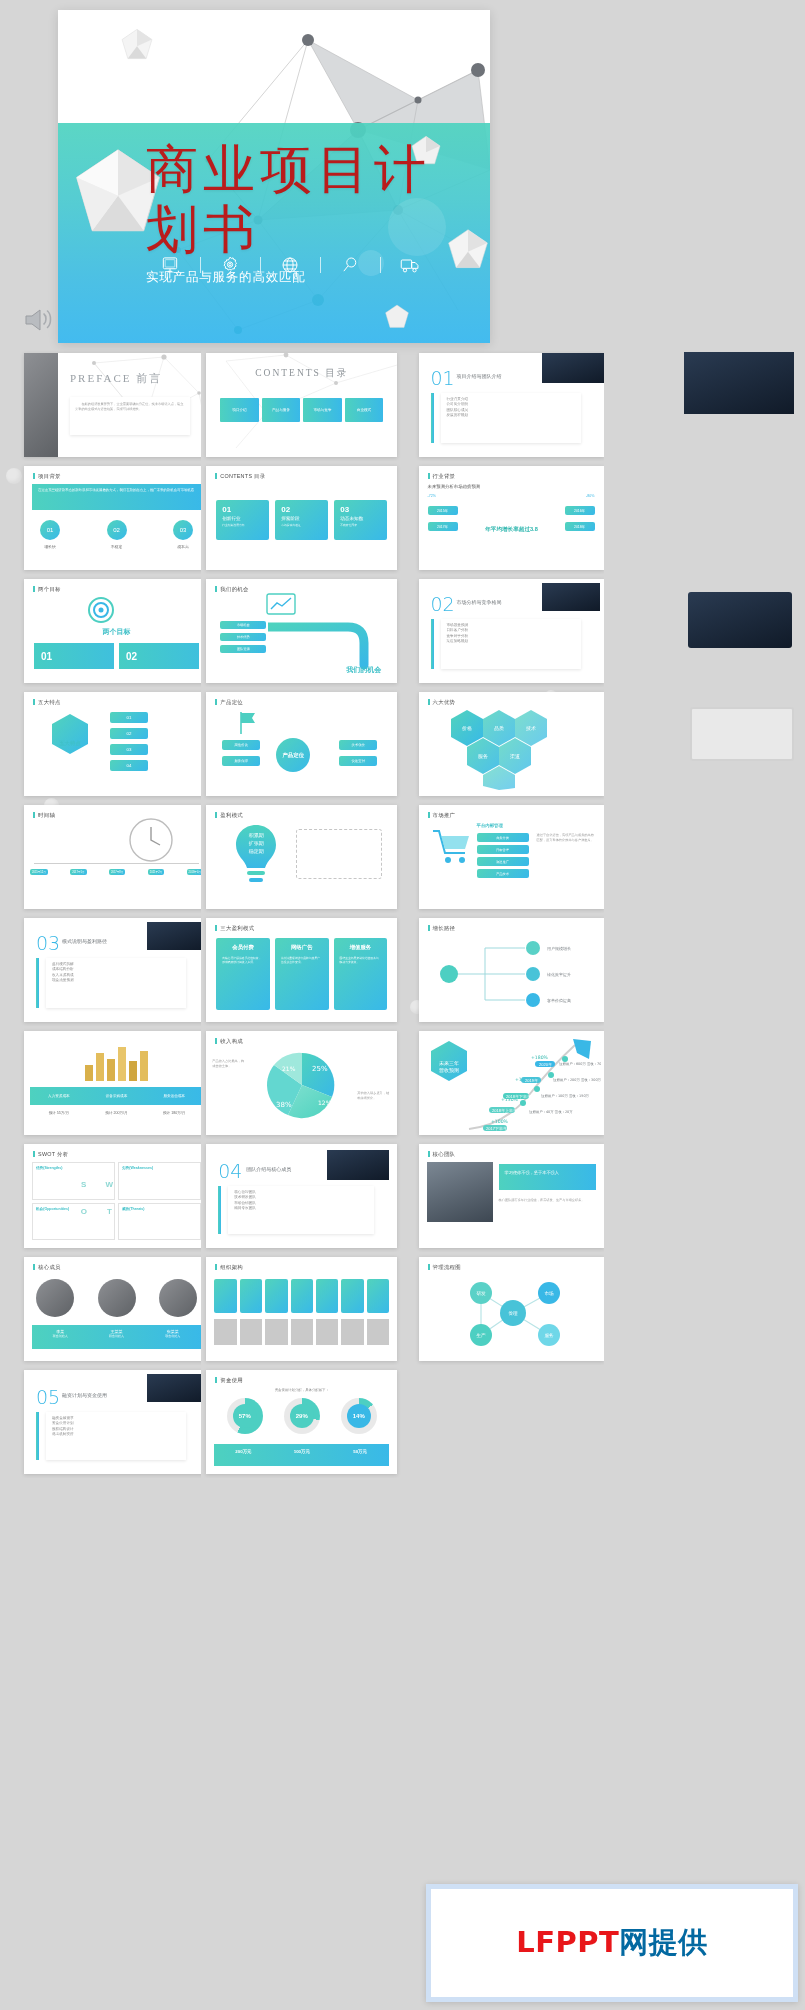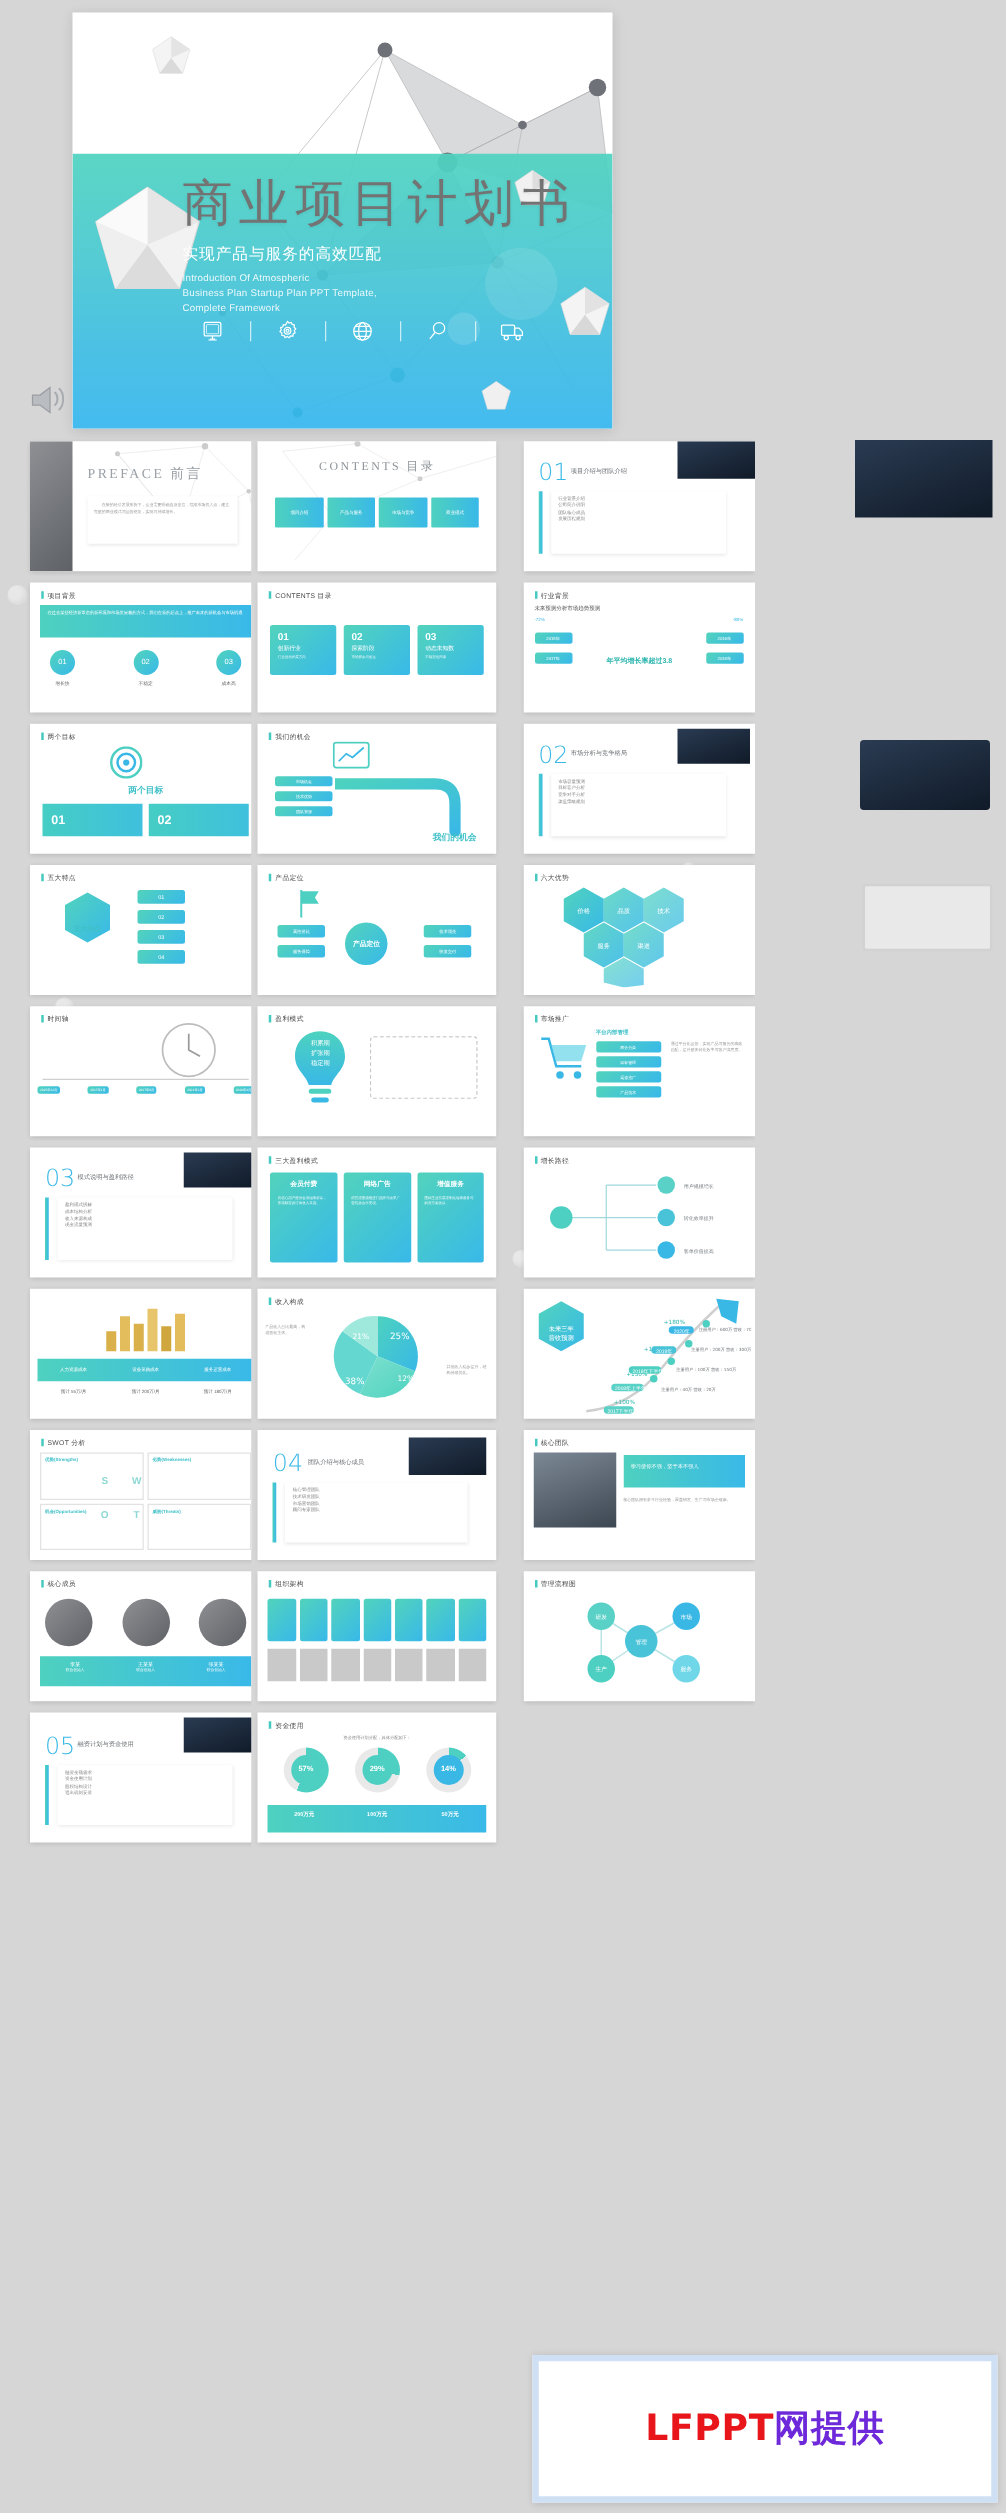--- a/index.html
+++ b/index.html
@@ -20,21 +20,21 @@
     overflow: hidden;
   }
   .hero-net { position: absolute; inset: 0; }
   .hero-band {
     position: absolute; left: 0; right: 0; top: 113px; bottom: 0;
     background: linear-gradient(180deg, #4fd3c0 0%, #49c9cf 35%, #3fbce2 70%, #35b6ee 100%);
     opacity: .93;
   }
   .hero-content { position: absolute; left: 88px; top: 130px; right: 10px; }
   .hero-title {
-    font-size: 40px; letter-spacing: 5px; color: #737373; font-weight: 400;
+    font-size: 52px; letter-spacing: 5px; color: #b91c1c; font-weight: 400;
     line-height: 1.15; text-shadow: 0 1px 3px rgba(0,0,0,.08);
     font-family: "DejaVu Sans", "Liberation Sans", sans-serif;
   }
   .hero-sub {
     margin-top: 9px; font-size: 12.5px; color: #ffffff; letter-spacing: .8px;
     font-family: "DejaVu Sans", sans-serif;
   }
   .hero-en {
     margin-top: 5px; font-size: 7.8px; line-height: 1.55; color: rgba(255,255,255,.88);
     letter-spacing: .2px;
@@ -88,21 +88,21 @@
   .watermark {
     position: absolute; left: 426px; top: 1884px; width: 372px; height: 118px;
     background: #ffffff; border: 5px solid #cfe0f5; display: flex; flex-direction: column;
     align-items: center; justify-content: center; box-shadow: 0 1px 6px rgba(0,0,0,.15);
   }
   .wm1 { font-size: 29px; font-weight: 700; letter-spacing: .5px; line-height: 1.15;
          font-family: "DejaVu Sans", sans-serif; }
   .wm2 { font-size: 27px; font-weight: 400; letter-spacing: 0px; line-height: 1.2;
          font-family: "Liberation Sans", sans-serif; }
   .red { color: #e8161a; }
-  .blk { color: #6d28d9; }
+  .blk { color: #0369a1; }
 </style>
 </head>
 <body>
 
 <div id="page">
 
   <div class="pg-dot" style="left:6px;top:468px;width:16px;height:16px;"></div>
   <div class="pg-dot" style="left:211px;top:353px;width:13px;height:13px;"></div>
   <div class="pg-dot" style="left:530px;top:470px;width:13px;height:13px;"></div>
   <div class="pg-dot" style="left:44px;top:798px;width:15px;height:15px;"></div>
@@ -175,23 +175,20 @@
         <polygon points="50,4 94,34 50,54" fill="#e2e2e2"></polygon>
         <polygon points="50,54 77,90 23,90" fill="#d8d8d8"></polygon>
       </svg>
       <svg class="hero-poly poly-e" viewBox="0 0 100 100">
         <polygon points="50,4 94,34 77,90 23,90 6,34" fill="#f0f0f0" stroke="#d4d4d4" stroke-width="1.5"></polygon>
       </svg>
 
       <div class="hero-content">
         <div class="hero-title">商业项目计划书</div>
         <div class="hero-sub">实现产品与服务的高效匹配</div>
-        <div class="hero-en" style="white-space:pre-line">Introduction Of Atmospheric
-Business Plan Startup Plan PPT Template,
-Complete Framework</div>
       </div>
 
       <div class="hero-icons">
         <div class="ic">
           <svg width="20" height="20" viewBox="0 0 24 24" fill="none" stroke="#fff" stroke-width="1.2">
             <rect x="4" y="3.5" width="16" height="13" rx="1.5"></rect>
             <rect x="6.2" y="5.6" width="11.6" height="8.8" rx="0.6" stroke-width="0.7"></rect>
             <path d="M9.5 19.6h5M12 16.5v3.1"></path>
               <path d="M8 20.4h8" stroke-width="1"></path>
           </svg>

